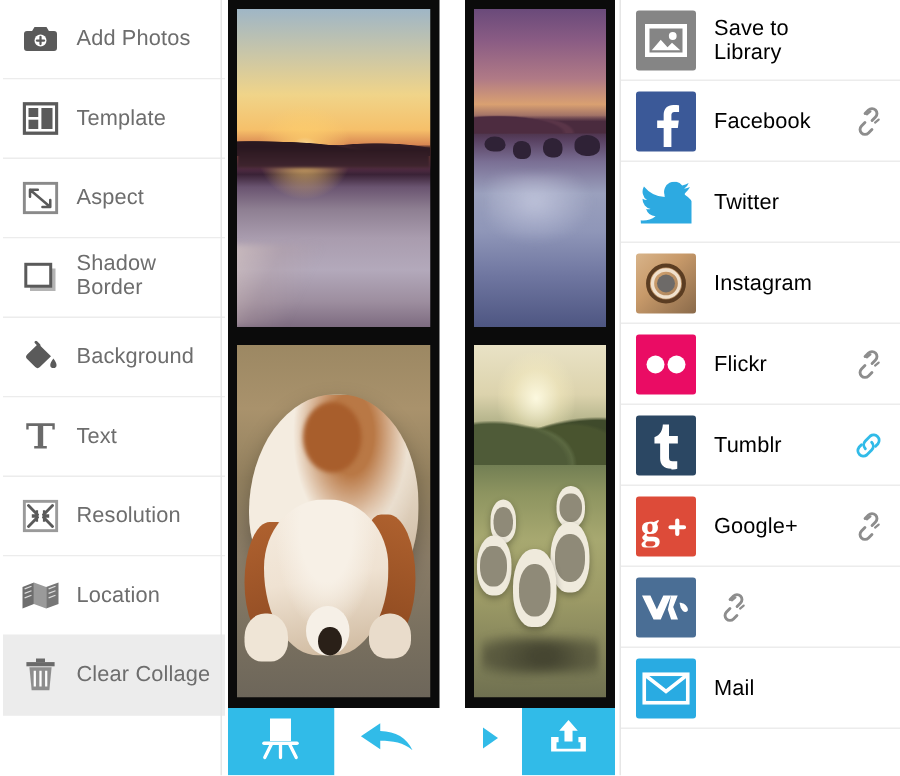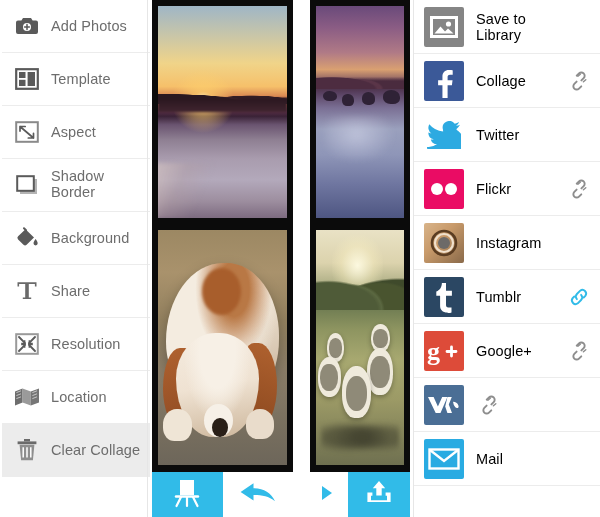--- a/index.html
+++ b/index.html
@@ -312,21 +312,21 @@
       </span>
       <span class="side-lbl">Background</span>
     </div>
 
     <div class="side-row">
       <span class="side-ico">
         <svg width="24" height="24" viewBox="0 0 24 24">
           <path d="M2.5 3.2h19v4.2h-1.6V5h-6.1v13.4h2.4v1.6H7.8v-1.6h2.4V5H4.1v2.4H2.5V3.2z" fill="#6a6a6a"></path>
         </svg>
       </span>
-      <span class="side-lbl">Share</span>
+      <span class="side-lbl">Text</span>
     </div>
 
     <div class="side-row">
       <span class="side-ico">
         <svg width="24" height="22" viewBox="0 0 24 22">
           <rect x="1.2" y="1.2" width="21.6" height="19.6" fill="none" stroke="#9a9a9a" stroke-width="2"></rect>
           <path d="M4 4l6 6.2M20 4l-6 6.2M4 18l6-6.2M20 18l-6-6.2" stroke="#5a5a5a" stroke-width="1.9" stroke-linecap="round"></path>
           <path d="M9.6 7.2v3.4H6.2M14.4 7.2v3.4h3.4M9.6 14.8v-3.4H6.2M14.4 14.8v-3.4h3.4" stroke="#5a5a5a" stroke-width="1.6" fill="none"></path>
         </svg>
       </span>
@@ -456,37 +456,49 @@
       <span class="share-lbl">Save to Library</span>
       <span class="link-ico"></span>
     </div>
 
     <div class="share-row">
       <span class="share-ico bi-fb">
         <svg width="34" height="34" viewBox="0 0 34 34">
           <path d="M20.6 34V21.3h4.3l.64-5h-4.94v-3.2c0-1.44.4-2.42 2.47-2.42h2.64V6.2c-.46-.06-2.03-.2-3.85-.2-3.81 0-6.42 2.33-6.42 6.6v3.68H11.1v5h4.34V34h5.16z" fill="#ffffff"></path>
         </svg>
       </span>
-      <span class="share-lbl">Collage</span>
+      <span class="share-lbl">Facebook</span>
       <span class="link-ico">
         <svg width="22" height="22" viewBox="0 0 24 24">
           <path d="M9.5 6.2L12 3.7a3.6 3.6 0 115.1 5.1l-2.5 2.5" stroke="#8d8d8d" stroke-width="2.1" fill="none" stroke-linecap="round"></path>
           <path d="M14.5 17.8L12 20.3a3.6 3.6 0 11-5.1-5.1l2.5-2.5" stroke="#8d8d8d" stroke-width="2.1" fill="none" stroke-linecap="round"></path>
           <path d="M13.4 4.6l-2.6 2.2M19.4 10.6l-2.6 2.2" stroke="#8d8d8d" stroke-width="1.6" stroke-linecap="round"></path>
         </svg>
       </span>
     </div>
 
     <div class="share-row">
       <span class="share-ico bi-tw">
         <svg width="34" height="28" viewBox="0 0 34 28">
           <path d="M33 3.7c-1.2.54-2.5.9-3.9 1.07a6.8 6.8 0 003-3.76 13.6 13.6 0 01-4.3 1.65A6.78 6.78 0 0016 8.84c0 .53.06 1.05.17 1.55A19.24 19.24 0 012.3 3.33a6.78 6.78 0 002.1 9.05 6.7 6.7 0 01-3.07-.85v.09a6.78 6.78 0 005.44 6.65 6.8 6.8 0 01-3.06.12 6.79 6.79 0 006.34 4.7A13.6 13.6 0 010 25.9a19.2 19.2 0 1029.55-17.1c0-.3 0-.58-.02-.87A13.7 13.7 0 0033 3.7z" fill="#2daae1"></path>
         </svg>
       </span>
       <span class="share-lbl">Twitter</span>
+      <span class="link-ico"></span>
+    </div>
+
+    <div class="share-row">
+      <span class="share-ico bi-ig">
+        <svg width="38" height="38" viewBox="0 0 38 38">
+          <circle cx="19" cy="19" r="12" fill="none" stroke="#5b3d22" stroke-width="2.6"></circle>
+          <circle cx="19" cy="19" r="9" fill="none" stroke="#f0e0cc" stroke-width="2.2"></circle>
+          <circle cx="19" cy="19" r="6" fill="#6d6a68"></circle>
+        </svg>
+      </span>
+      <span class="share-lbl">Instagram</span>
       <span class="link-ico"></span>
     </div>
 
     <div class="share-row">
       <span class="share-ico bi-fl">
         <svg width="34" height="16" viewBox="0 0 34 16">
           <circle cx="10" cy="8" r="6" fill="#ffffff"></circle>
           <circle cx="24" cy="8" r="6" fill="#ffffff"></circle>
         </svg>
       </span>
@@ -494,32 +506,20 @@
       <span class="link-ico">
         <svg width="22" height="22" viewBox="0 0 24 24">
           <path d="M9.5 6.2L12 3.7a3.6 3.6 0 115.1 5.1l-2.5 2.5" stroke="#8d8d8d" stroke-width="2.1" fill="none" stroke-linecap="round"></path>
           <path d="M14.5 17.8L12 20.3a3.6 3.6 0 11-5.1-5.1l2.5-2.5" stroke="#8d8d8d" stroke-width="2.1" fill="none" stroke-linecap="round"></path>
           <path d="M13.4 4.6l-2.6 2.2M19.4 10.6l-2.6 2.2" stroke="#8d8d8d" stroke-width="1.6" stroke-linecap="round"></path>
         </svg>
       </span>
     </div>
 
     <div class="share-row">
-      <span class="share-ico bi-ig">
-        <svg width="38" height="38" viewBox="0 0 38 38">
-          <circle cx="19" cy="19" r="12" fill="none" stroke="#5b3d22" stroke-width="2.6"></circle>
-          <circle cx="19" cy="19" r="9" fill="none" stroke="#f0e0cc" stroke-width="2.2"></circle>
-          <circle cx="19" cy="19" r="6" fill="#6d6a68"></circle>
-        </svg>
-      </span>
-      <span class="share-lbl">Instagram</span>
-      <span class="link-ico"></span>
-    </div>
-
-    <div class="share-row">
       <span class="share-ico bi-tu">
         <svg width="22" height="32" viewBox="0 0 22 32">
           <path d="M14.6 31.5c-5.3 0-7.5-2.9-7.5-6.8v-10H3.3v-4.2c3.9-1.4 5.4-4.7 5.6-8.5h4.1v7.7h5.9v5H13v9.1c0 2 .7 2.7 2.3 2.7h3.2v5c-.8.3-2.3.9-3.9.9z" fill="#ffffff"></path>
         </svg>
       </span>
       <span class="share-lbl">Tumblr</span>
       <span class="link-ico">
         <svg width="22" height="22" viewBox="0 0 24 24">
           <path d="M9.7 14.3a4 4 0 010-5.6l3.6-3.6a4 4 0 015.6 5.6l-1.8 1.8" stroke="#31bbe8" stroke-width="2.1" fill="none" stroke-linecap="round"></path>
           <path d="M14.3 9.7a4 4 0 010 5.6l-3.6 3.6a4 4 0 01-5.6-5.6l1.8-1.8" stroke="#31bbe8" stroke-width="2.1" fill="none" stroke-linecap="round"></path>

